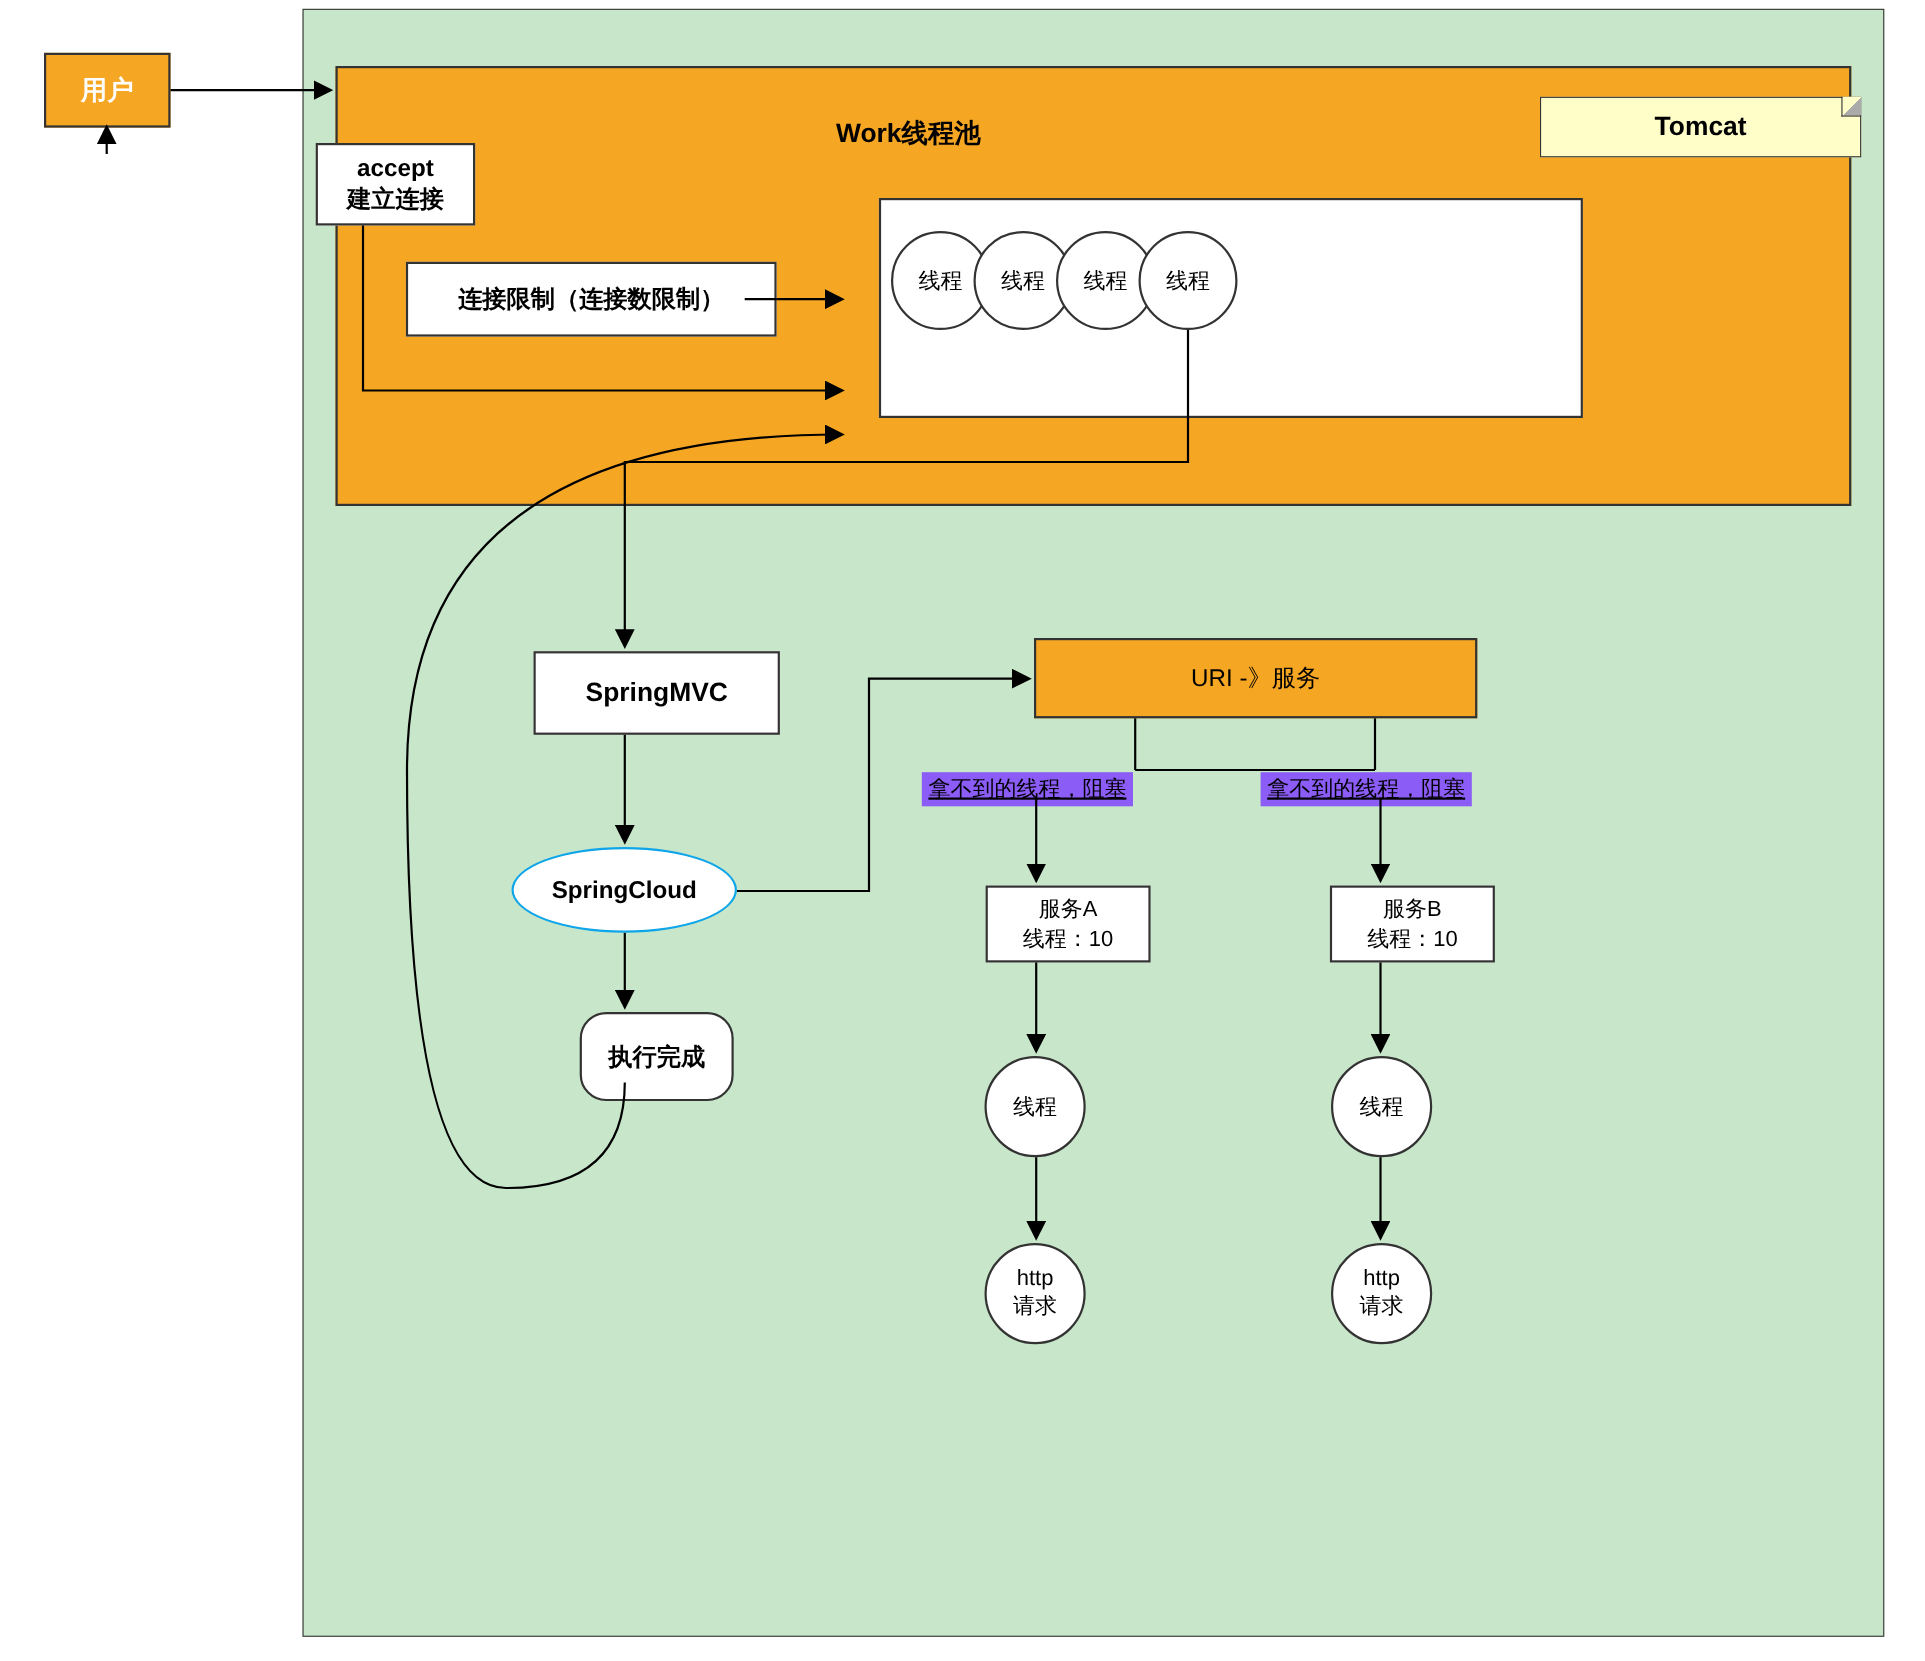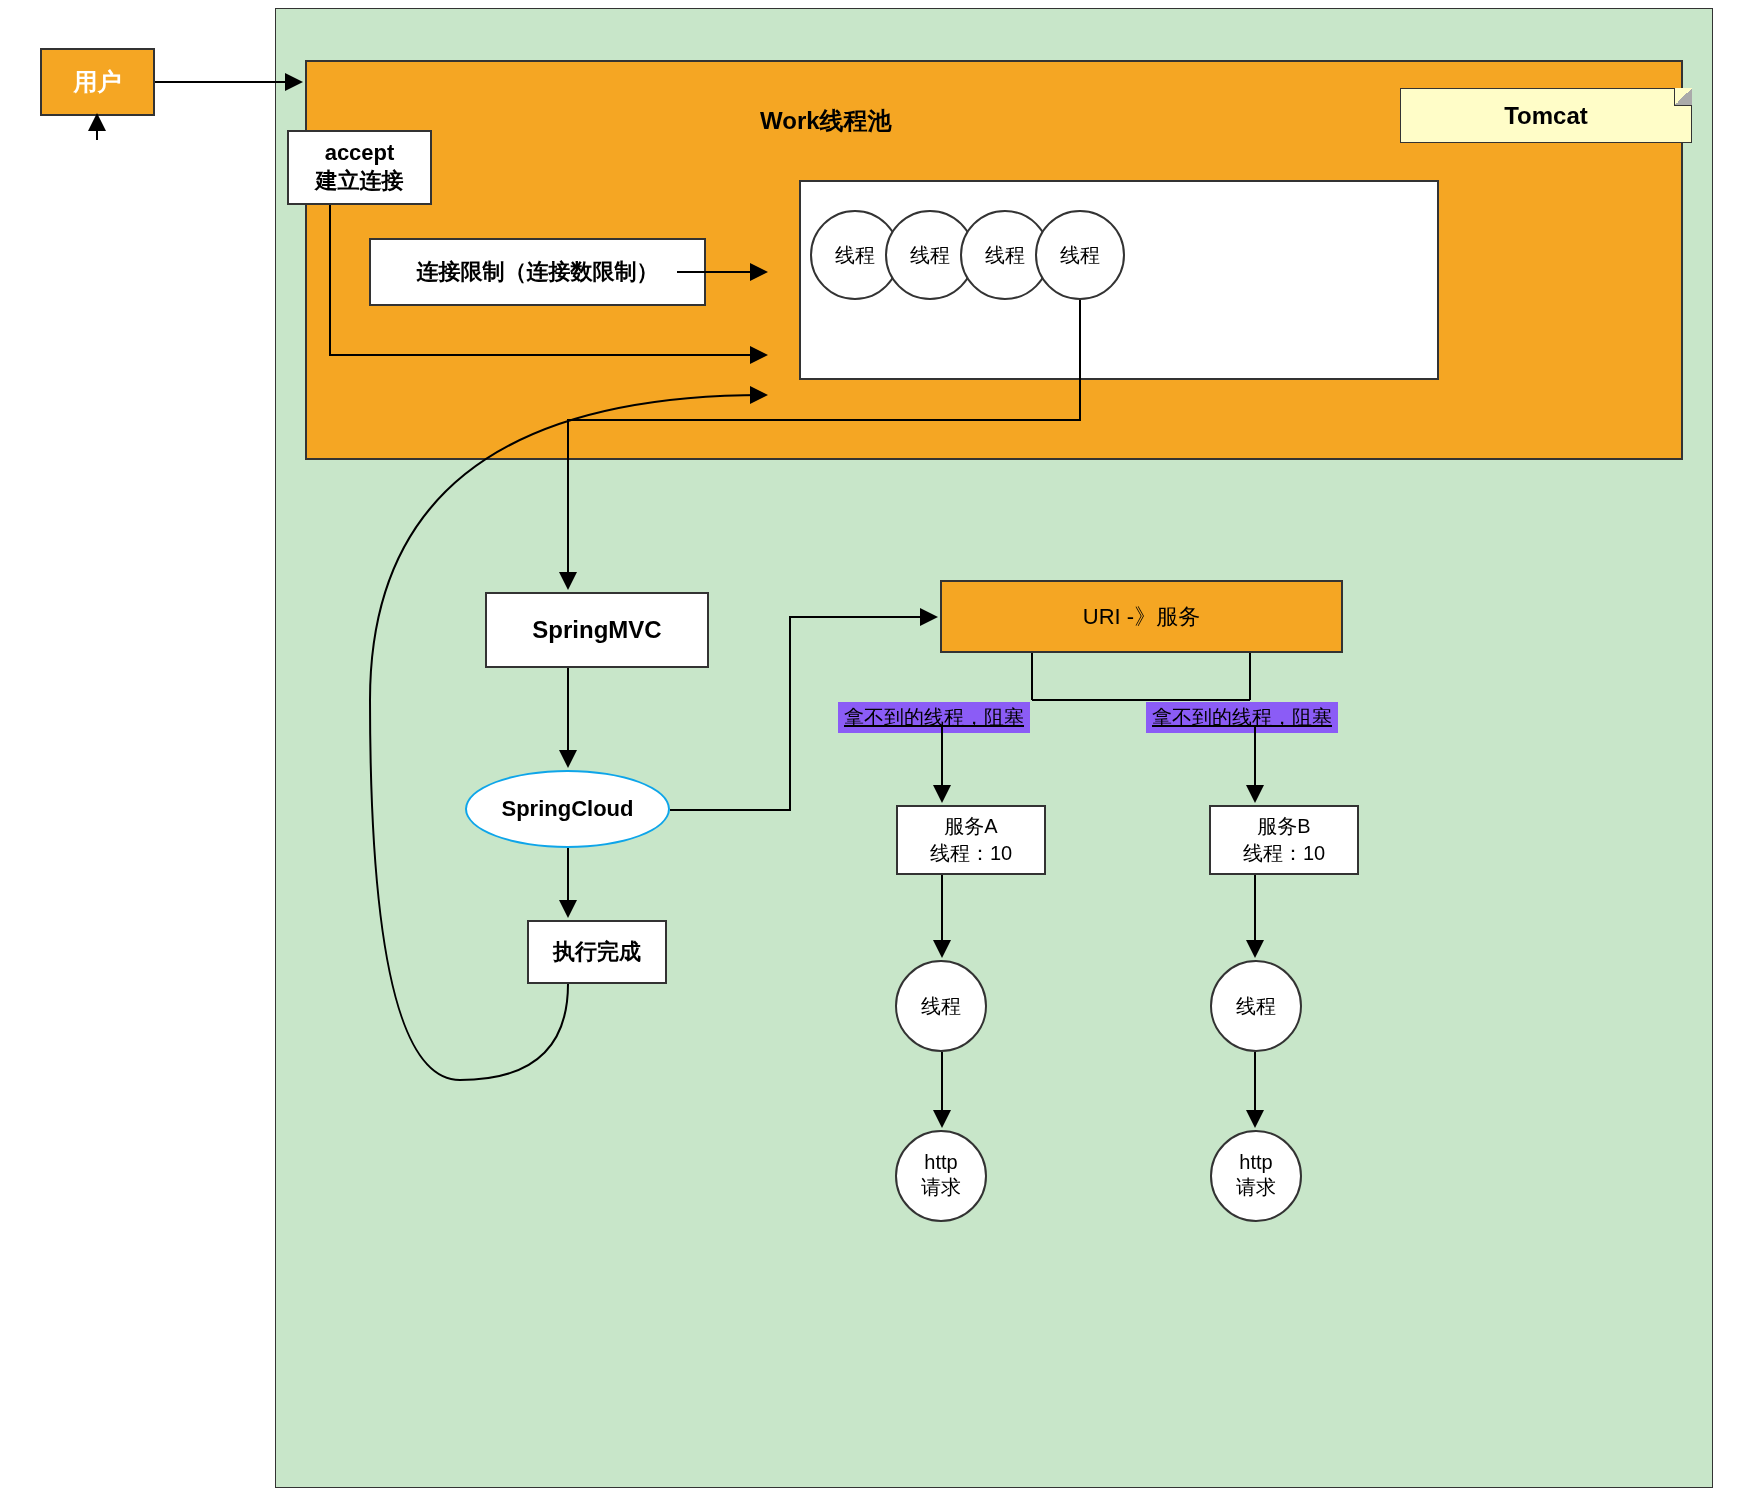--- a/index.html
+++ b/index.html
@@ -64,21 +64,21 @@
   </div>
 
   <div class="white-box bold" style="left:456px; top:592px; width:224px; height:76px; font-size:24px;">
     <span>SpringMVC</span>
   </div>
 
   <div class="ellipse bold" style="left:465px; top:770px; width:205px; height:78px; font-size:22px;">
     <span>SpringCloud</span>
   </div>
 
-  <div class="white-box bold" style="left:498px; top:920px; width:140px; height:64px; font-size:22px;">
+  <div class="white-box bold" style="left:498px; top:920px; width:140px; height:81px; font-size:22px;border-radius:24px;">
     <span>执行完成</span>
   </div>
 
   <div class="orange-box" style="left:940px; top:580px; width:403px; height:73px; display:flex; align-items:center; justify-content:center; font-size:22px;">
     <span>URI -》服务</span>
   </div>
 
   <div class="text-label" style="left:838px; top:702px;">
     <span>拿不到的线程，阻塞</span>
   </div>

